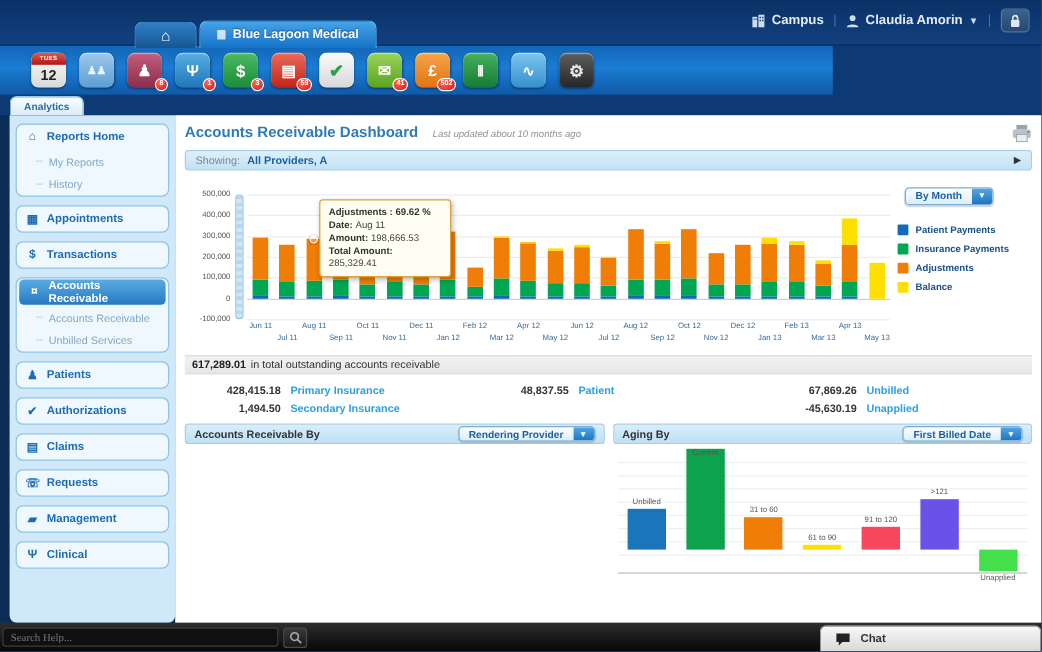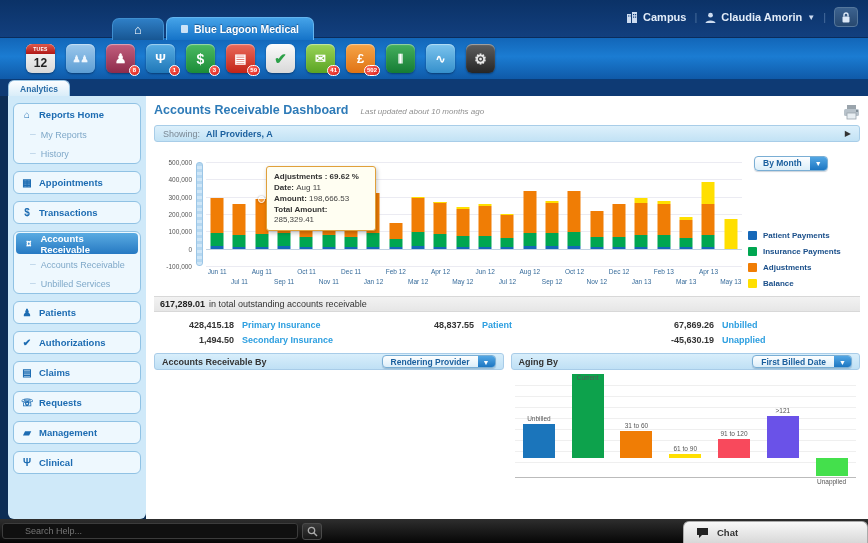--- a/index.html
+++ b/index.html
@@ -26,21 +26,21 @@
   
   .tabs { position:absolute; top:17px; left:112px; display:flex; align-items:flex-end; gap:2px; z-index:4; }
   .tab-home { width:52px; height:22px; background:linear-gradient(#2f7fc6,#175693); border:1px solid #3f8fd0; border-bottom:none;
     border-radius:7px 7px 0 0; display:flex; align-items:center; justify-content:center; color:#fff; font-size:13px; }
   .tab-main { min-width:148px; height:23px; background:linear-gradient(#45a3e8,#1573c8); border:1px solid #63b4ee; border-bottom:none;
     border-radius:7px 7px 0 0; display:flex; align-items:center; justify-content:center; gap:6px;
     color:#fff; font-size:10.5px; font-weight:bold; padding:0 14px; text-shadow:0 -1px 1px rgba(0,30,70,.5); }
   .tab-doc { width:7px; height:8px; background:#e8f2fc; border-radius:1px; opacity:.85; }
 
   
-  .toolbar { position:absolute; top:38px; left:0; width:868px; height:42px;
+  .toolbar { position:absolute; top:38px; left:0; width:694px; height:42px;
     background:linear-gradient(#1266b8,#1b7cd2 45%,#0f5aa8); border-bottom:1px solid #0a3c78; z-index:2;
     display:flex; align-items:center; padding:0 12px 0 26px; gap:11px; }
   .appicon { position:relative; width:29px; height:29px; border-radius:6px; flex:0 0 auto;
     display:flex; align-items:center; justify-content:center; color:#fff; font-size:14px; font-weight:bold;
     box-shadow:0 1px 2px rgba(0,20,50,.5), inset 0 1px 1px rgba(255,255,255,.45); cursor:pointer; }
   .appicon .badge { position:absolute; right:-5px; bottom:-3px; min-width:11px; height:11px; padding:0 2px;
     background:radial-gradient(circle at 35% 30%,#ff6a5a,#d41414); border:1px solid #fff; border-radius:7px;
     color:#fff; font-size:6px; font-weight:bold; line-height:9px; text-align:center; }
   .cal { background:linear-gradient(#fdfdfd,#d8d8d8); color:#222; overflow:hidden; flex-direction:column; justify-content:flex-start; }
   .cal .cal-top { width:100%; height:10px; background:linear-gradient(#e05a4a,#b01818); color:#fff; font-size:5px; font-weight:bold;
@@ -92,21 +92,21 @@
   .gridline { position:absolute; left:0; right:0; height:1px; background:#ebebf2; }
   .gridline.zero { background:#c2d2e2; }
   .bar-col { position:absolute; bottom:0; top:0; cursor:pointer; }
   .bar-col .seg { position:absolute; left:50%; transform:translateX(-50%); width:13px; }
   .hover-dot { position:absolute; width:7px; height:7px; border:1.5px solid #fff; border-radius:50%;
     background:rgba(255,255,255,.25); box-shadow:0 0 2px rgba(0,0,0,.4); }
   .xlabels { position:relative; height:22px; margin-top:2px; }
   .xlabels span { position:absolute; transform:translateX(-50%); font-size:6.5px; color:#356a9a; white-space:nowrap; }
   .chart-right { width:118px; display:flex; flex-direction:column; align-items:flex-start; padding-left:6px; }
   .interval-dd { margin:8px 0 16px 6px; }
-  .legend { list-style:none;margin-top:44px; }
+  .legend { list-style:none; }
   .legend li { display:flex; align-items:center; gap:6px; margin-bottom:7px; font-size:8px; font-weight:bold; color:#1a4f8a; }
   .legend .sw { width:9px; height:9px; border-radius:1px; }
 
   
   .dd { display:inline-flex; align-items:stretch; height:15px; border:1px solid #7aaed4; border-radius:4px; overflow:hidden;
     background:linear-gradient(#fdfeff,#dceef9); cursor:pointer; box-shadow:0 1px 1px rgba(0,40,80,.2); }
   .dd .dd-label { padding:0 8px; font-size:8.5px; font-weight:bold; color:#1a5f9e; line-height:13px; }
   .dd .dd-btn { width:17px; background:linear-gradient(#53a7e4,#1d76c2); color:#fff; font-size:7px; line-height:13px; text-align:center; }
 
   
@@ -144,22 +144,22 @@
   
   .aging-plot { position:relative; height:104px; margin:4px 4px 0 4px; border-bottom:1px solid #bbb; }
   .aging-grid { position:absolute; left:0; right:0; height:1px; background:#efefef; }
   .aging-bar { position:absolute; width:32px; }
   .aging-label { position:absolute; transform:translateX(-50%); font-size:6.5px; color:#555; white-space:nowrap; }
 
   
   .bottombar { position:absolute; top:519px; left:0; width:868px; height:24px;
     background:linear-gradient(#2e2e2e,#060606); display:flex; align-items:center; z-index:3; }
   .searchwrap { display:flex; align-items:center; gap:4px; margin-left:2px; }
-  .search-input { width:296px; height:16px; background:#101010; border:1px solid #3c3c3c; border-radius:3px;
-    color:#9a9a9a; font-size:9px; padding:0 22px; font-family:Liberation Sans, sans-serif; }
+  .search-input { width:230px; height:16px; background:#101010; border:1px solid #3c3c3c; border-radius:3px;
+    color:#9a9a9a; font-size:9px; padding:0 6px; font-family:Liberation Serif, serif; }
   .search-btn { width:20px; height:17px; background:linear-gradient(#3a3a3a,#181818); border:1px solid #4a4a4a; border-radius:3px;
     display:flex; align-items:center; justify-content:center; cursor:pointer; }
   .chatbar { margin-left:auto; width:185px; height:22px; background:linear-gradient(#f8f8f8,#d8d8d8);
     border:1px solid #aaa; border-bottom:none; border-radius:6px 6px 0 0; display:flex; align-items:center; gap:8px;
     padding:0 12px; align-self:flex-end; cursor:pointer; }
   .chat-label { font-size:9.5px; font-weight:bold; color:#333; }
 </style>
 </head>
 <body>
 

